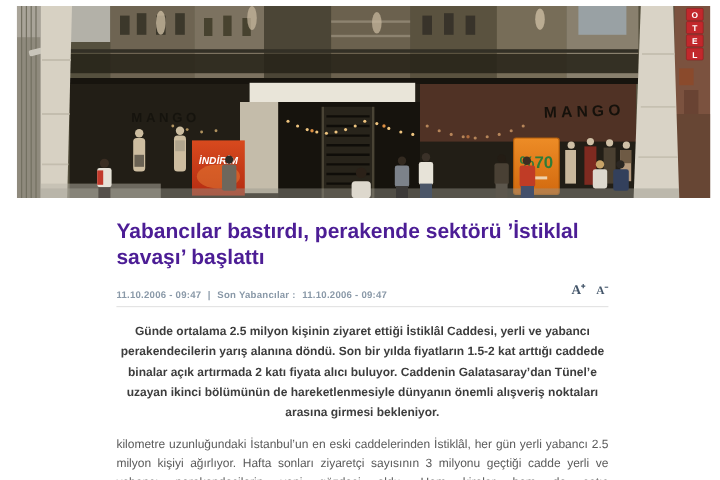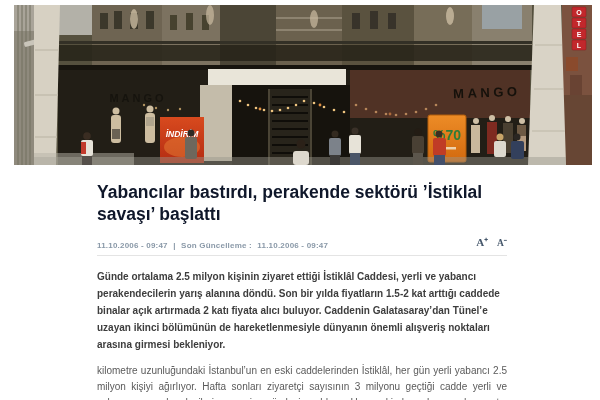--- a/index.html
+++ b/index.html
@@ -3,30 +3,30 @@
 <meta charset="utf-8">
 <style>
   html,body{margin:0;padding:0;}
   body{
     width:600px;height:400px;overflow:hidden;position:relative;
     background:#ffffff;font-family:"Liberation Sans",sans-serif;
   }
   .photo-wrap{position:absolute;left:14px;top:5px;width:578px;height:144px;}
   .photo-wrap svg{display:block;}
   .content{position:absolute;left:97px;top:181px;width:410px;}
-  h1.headline{margin:0;font-size:17.5px;line-height:22px;color:#0f172a;font-weight:700;letter-spacing:0;}
+  h1.headline{margin:0;font-size:17.5px;line-height:22px;color:#4c1d95;font-weight:700;letter-spacing:0;}
   .meta-row{display:flex;justify-content:space-between;align-items:flex-end;margin-top:7px;}
   .meta{font-size:8px;font-weight:700;color:#8a99a8;letter-spacing:.2px;}
   .meta span{margin-right:3px;}
   .font-controls{white-space:nowrap;font-family:Liberation Serif, serif;}
   .font-btn{font-weight:700;color:#44566a;cursor:pointer;margin-left:5px;}
   .font-btn.inc{font-size:11px;}
   .font-btn.dec{font-size:9.5px;}
   .divider{border-top:1px solid #e4e4e4;margin-top:5px;height:0;}
-  p.lead{margin:12px 0 0;font-size:10px;font-weight:700;line-height:17px;color:#3d3d3d;}
+  p.lead{margin:12px 0 0;font-size:10px;font-weight:700;line-height:17px;color:#3d3d3d;text-align:center;}
   p.body-text{margin:10px 0 0;font-size:10px;line-height:16px;color:#5a5a5a;text-align:justify;text-align-last:justify;}
 </style>
 </head>
 <body>
 
 <div class="photo-wrap">
   <svg viewBox="0 0 578 160" width="578" height="160" preserveAspectRatio="none">
     <defs>
       <linearGradient id="gBanner" x1="0" y1="0" x2="0" y2="1">
         <stop offset="0" stop-color="#d84a1e"></stop>
@@ -234,21 +234,21 @@
   </svg>
 </div>
 
 <div class="content">
   <h1 class="headline">Yabancılar bastırdı, perakende sektörü ’İstiklal savaşı’ başlattı</h1>
 
   <div class="meta-row">
     <div class="meta">
       <span>11.10.2006 - 09:47</span>
       <span>|</span>
-      <span>Son Güncelleme :</span>
+      <span>Son Yabancılar :</span>
       <span>11.10.2006 - 09:47</span>
     </div>
     <div class="font-controls">
       <span class="font-btn inc">A⁺</span>
       <span class="font-btn dec">A⁻</span>
     </div>
   </div>
 
   <div class="divider"></div>
 

